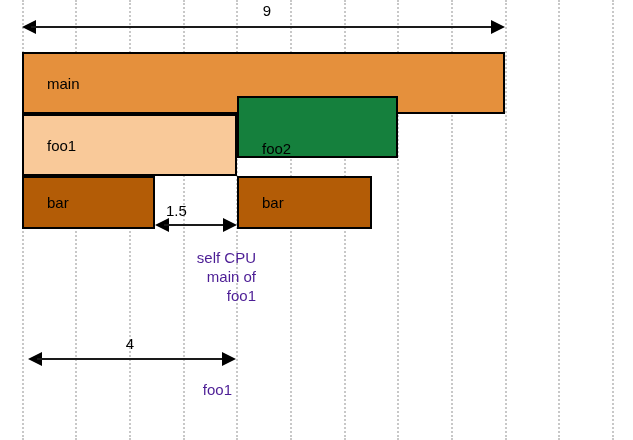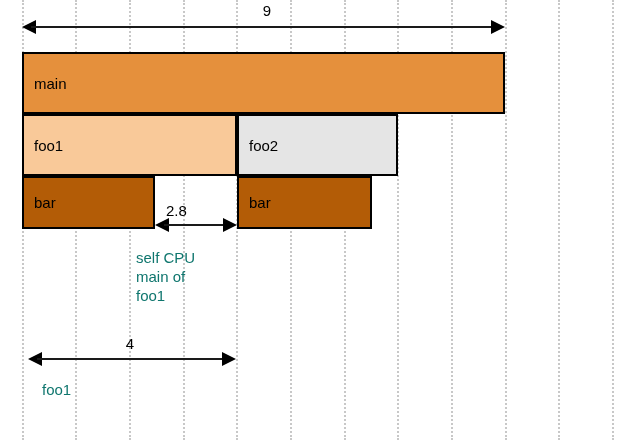--- a/index.html
+++ b/index.html
@@ -31,21 +31,21 @@
     box-sizing: border-box;
     border: 2px solid #000000;
     z-index: 3;
     display: flex;
     align-items: center;
   }
   .frame-label {
     font-size: 15px;
     line-height: 1;
     color: #000000;
-    padding-left: 10px;
+    padding-left: 23px;
     white-space: nowrap;
     user-select: none;
   }
   .dim-arrow {
     position: absolute;
     height: 14px;
     z-index: 4;
   }
   .dim-arrow .shaft {
     position: absolute;
@@ -78,22 +78,22 @@
     text-align: center;
     color: #000000;
     z-index: 5;
     white-space: nowrap;
     user-select: none;
   }
   .caption {
     position: absolute;
     font-size: 15px;
     line-height: 19px;
-    text-align: left;
-    color: #0f766e;
+    text-align: right;
+    color: #4c1d95;
     z-index: 5;
     user-select: none;
   }
 </style>
 </head>
 <body>
 
 <div id="stage">
 
   <div class="gridline" style="left:22px;"></div>
@@ -116,32 +116,32 @@
     <span class="head right"></span>
   </div>
 
   <div class="frame" style="left:22px; top:52px; width:483px; height:62px; background:#e5903c;">
     <span class="frame-label">main</span>
   </div>
 
   <div class="frame" style="left:22px; top:114px; width:215px; height:62px; background:#f9c999;">
     <span class="frame-label">foo1</span>
   </div>
-  <div class="frame" style="left:237px; top:114px; width:161px; height:62px; background:#e5e5e5;">
+  <div class="frame" style="left:237px; top:96px; width:161px; height:62px; background:#15803d;align-items:flex-end;">
     <span class="frame-label">foo2</span>
   </div>
 
   <div class="frame" style="left:22px; top:176px; width:133px; height:53px; background:#b35c06;">
     <span class="frame-label">bar</span>
   </div>
   <div class="frame" style="left:237px; top:176px; width:135px; height:53px; background:#b35c06;">
     <span class="frame-label">bar</span>
   </div>
 
-  <div class="dim-value" style="left:166px; top:203px; width:60px; text-align:left;">2.8</div>
+  <div class="dim-value" style="left:166px; top:203px; width:60px; text-align:left;">1.5</div>
   <div class="dim-arrow" style="left:155px; top:218px; width:82px;">
     <span class="head left"></span>
     <span class="shaft"></span>
     <span class="head right"></span>
   </div>
   <div class="caption" style="left:136px; top:248px; width:120px;">
     <div>self CPU</div>
     <div>main of</div>
     <div>foo1</div>
   </div>

